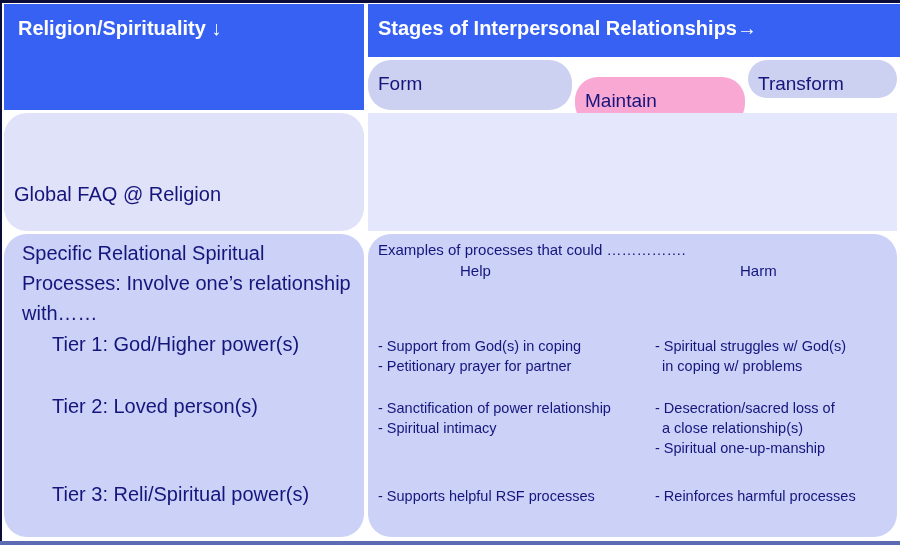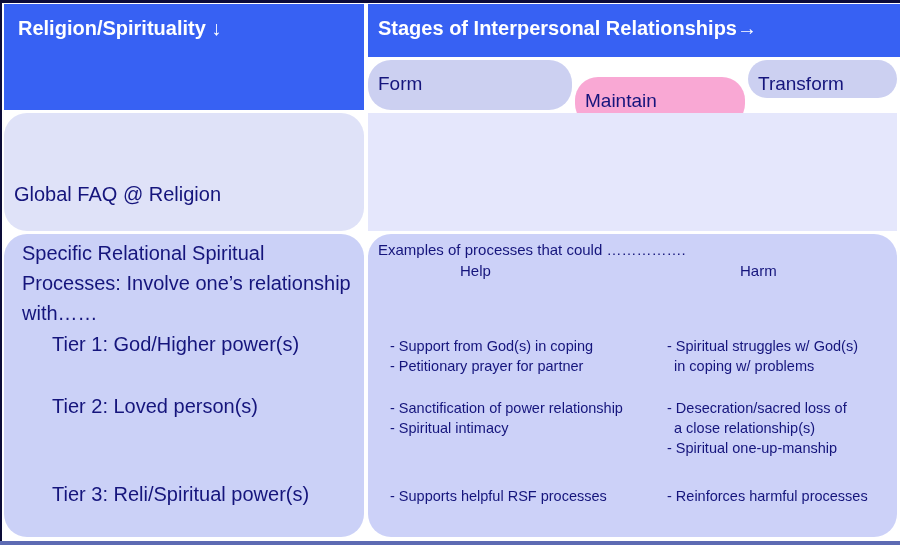--- a/index.html
+++ b/index.html
@@ -24,21 +24,21 @@
   .c-spec-right{left:368px;top:234px;width:529px;height:303px;background:#ccd1f8;font-size:15px;}
   .indent1{padding-left:45px;}
   .spec-title{position:absolute;left:18px;top:4px;width:340px;line-height:30px;}
   .tier{position:absolute;left:48px;white-space:nowrap;}
   .tier1{top:99px;}
   .tier2{top:161px;}
   .tier3{top:249px;}
   .ex-header{position:absolute;left:10px;top:7px;}
   .help-label{position:absolute;left:92px;top:28px;}
   .harm-label{position:absolute;left:372px;top:28px;}
-  .exrow{position:absolute;line-height:20px;white-space:nowrap;font-size:14.5px;margin-left:12px;}
+  .exrow{position:absolute;line-height:20px;white-space:nowrap;font-size:14.5px;}
   .helpcol{left:10px;}
   .harmcol{left:287px;}
   .r1{top:102px;}
   .r2{top:164px;}
   .r3{top:252px;}
   .cont{padding-left:7px;}
 </style>
 </head>
 <body>
 

